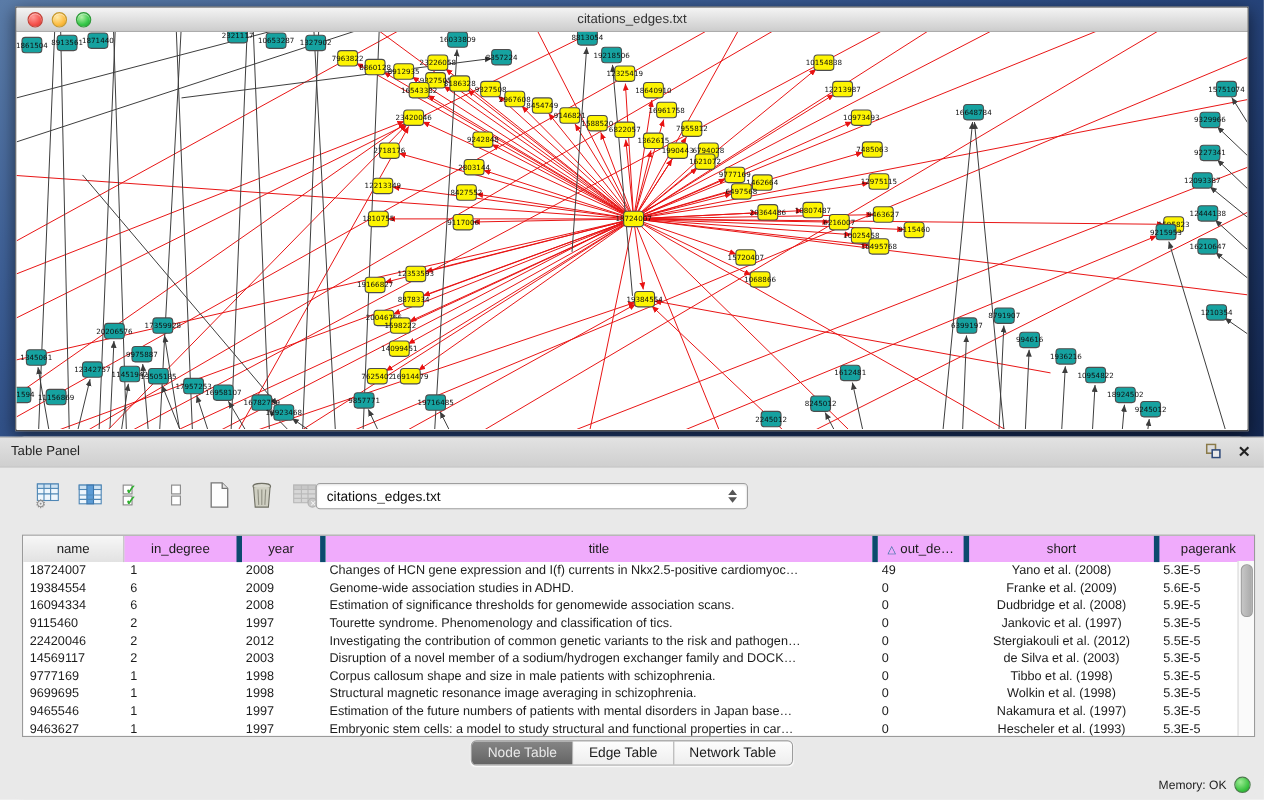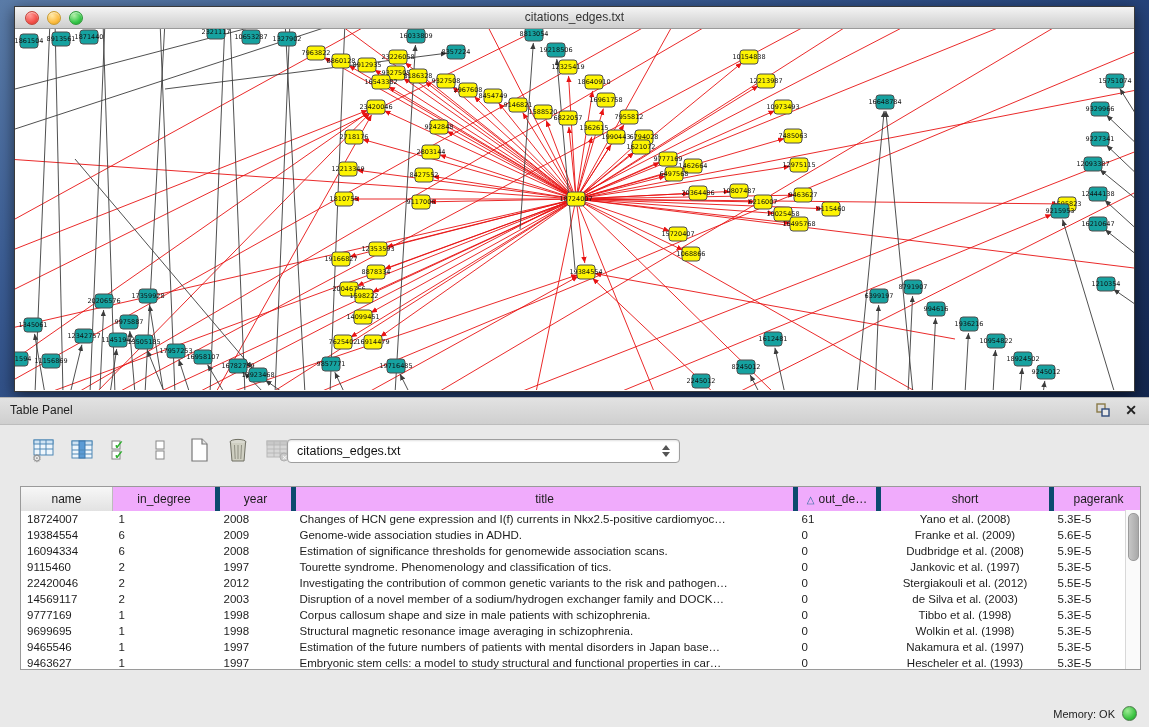--- a/index.html
+++ b/index.html
@@ -747,21 +747,21 @@
             <th style="width: 166px;">short</th>
             <th style="width: 87px;">pagerank</th>
           </tr>
         </thead>
       <tbody id="t-body">
           <tr>
             <td>18724007</td>
             <td>1</td>
             <td>2008</td>
             <td>Changes of HCN gene expression and I(f) currents in Nkx2.5-positive cardiomyoc…</td>
-            <td>61</td>
+            <td>49</td>
             <td class="c-short">Yano et al. (2008)</td>
             <td>5.3E-5</td>
           </tr>
           <tr>
             <td>19384554</td>
             <td>6</td>
             <td>2009</td>
             <td>Genome-wide association studies in ADHD.</td>
             <td>0</td>
             <td class="c-short">Franke et al. (2009)</td>
@@ -839,18 +839,25 @@
             <td class="c-short">Hescheler et al. (1993)</td>
             <td>5.3E-5</td>
           </tr>
         </tbody>
     </table>
     <div class="vscroll">
       <div class="vthumb"></div>
     </div>
   </div>
 
+  <div class="tabbar">
+    <div class="seg">
+      <span class="tab sel">Node Table</span>
+      <span class="tab">Edge Table</span>
+      <span class="tab">Network Table</span>
+    </div>
+  </div>
 
   <div class="statusbar">
     <span class="mem">Memory: OK</span>
     <span class="memdot"></span>
   </div>
 </div>
 
 </body></html>

